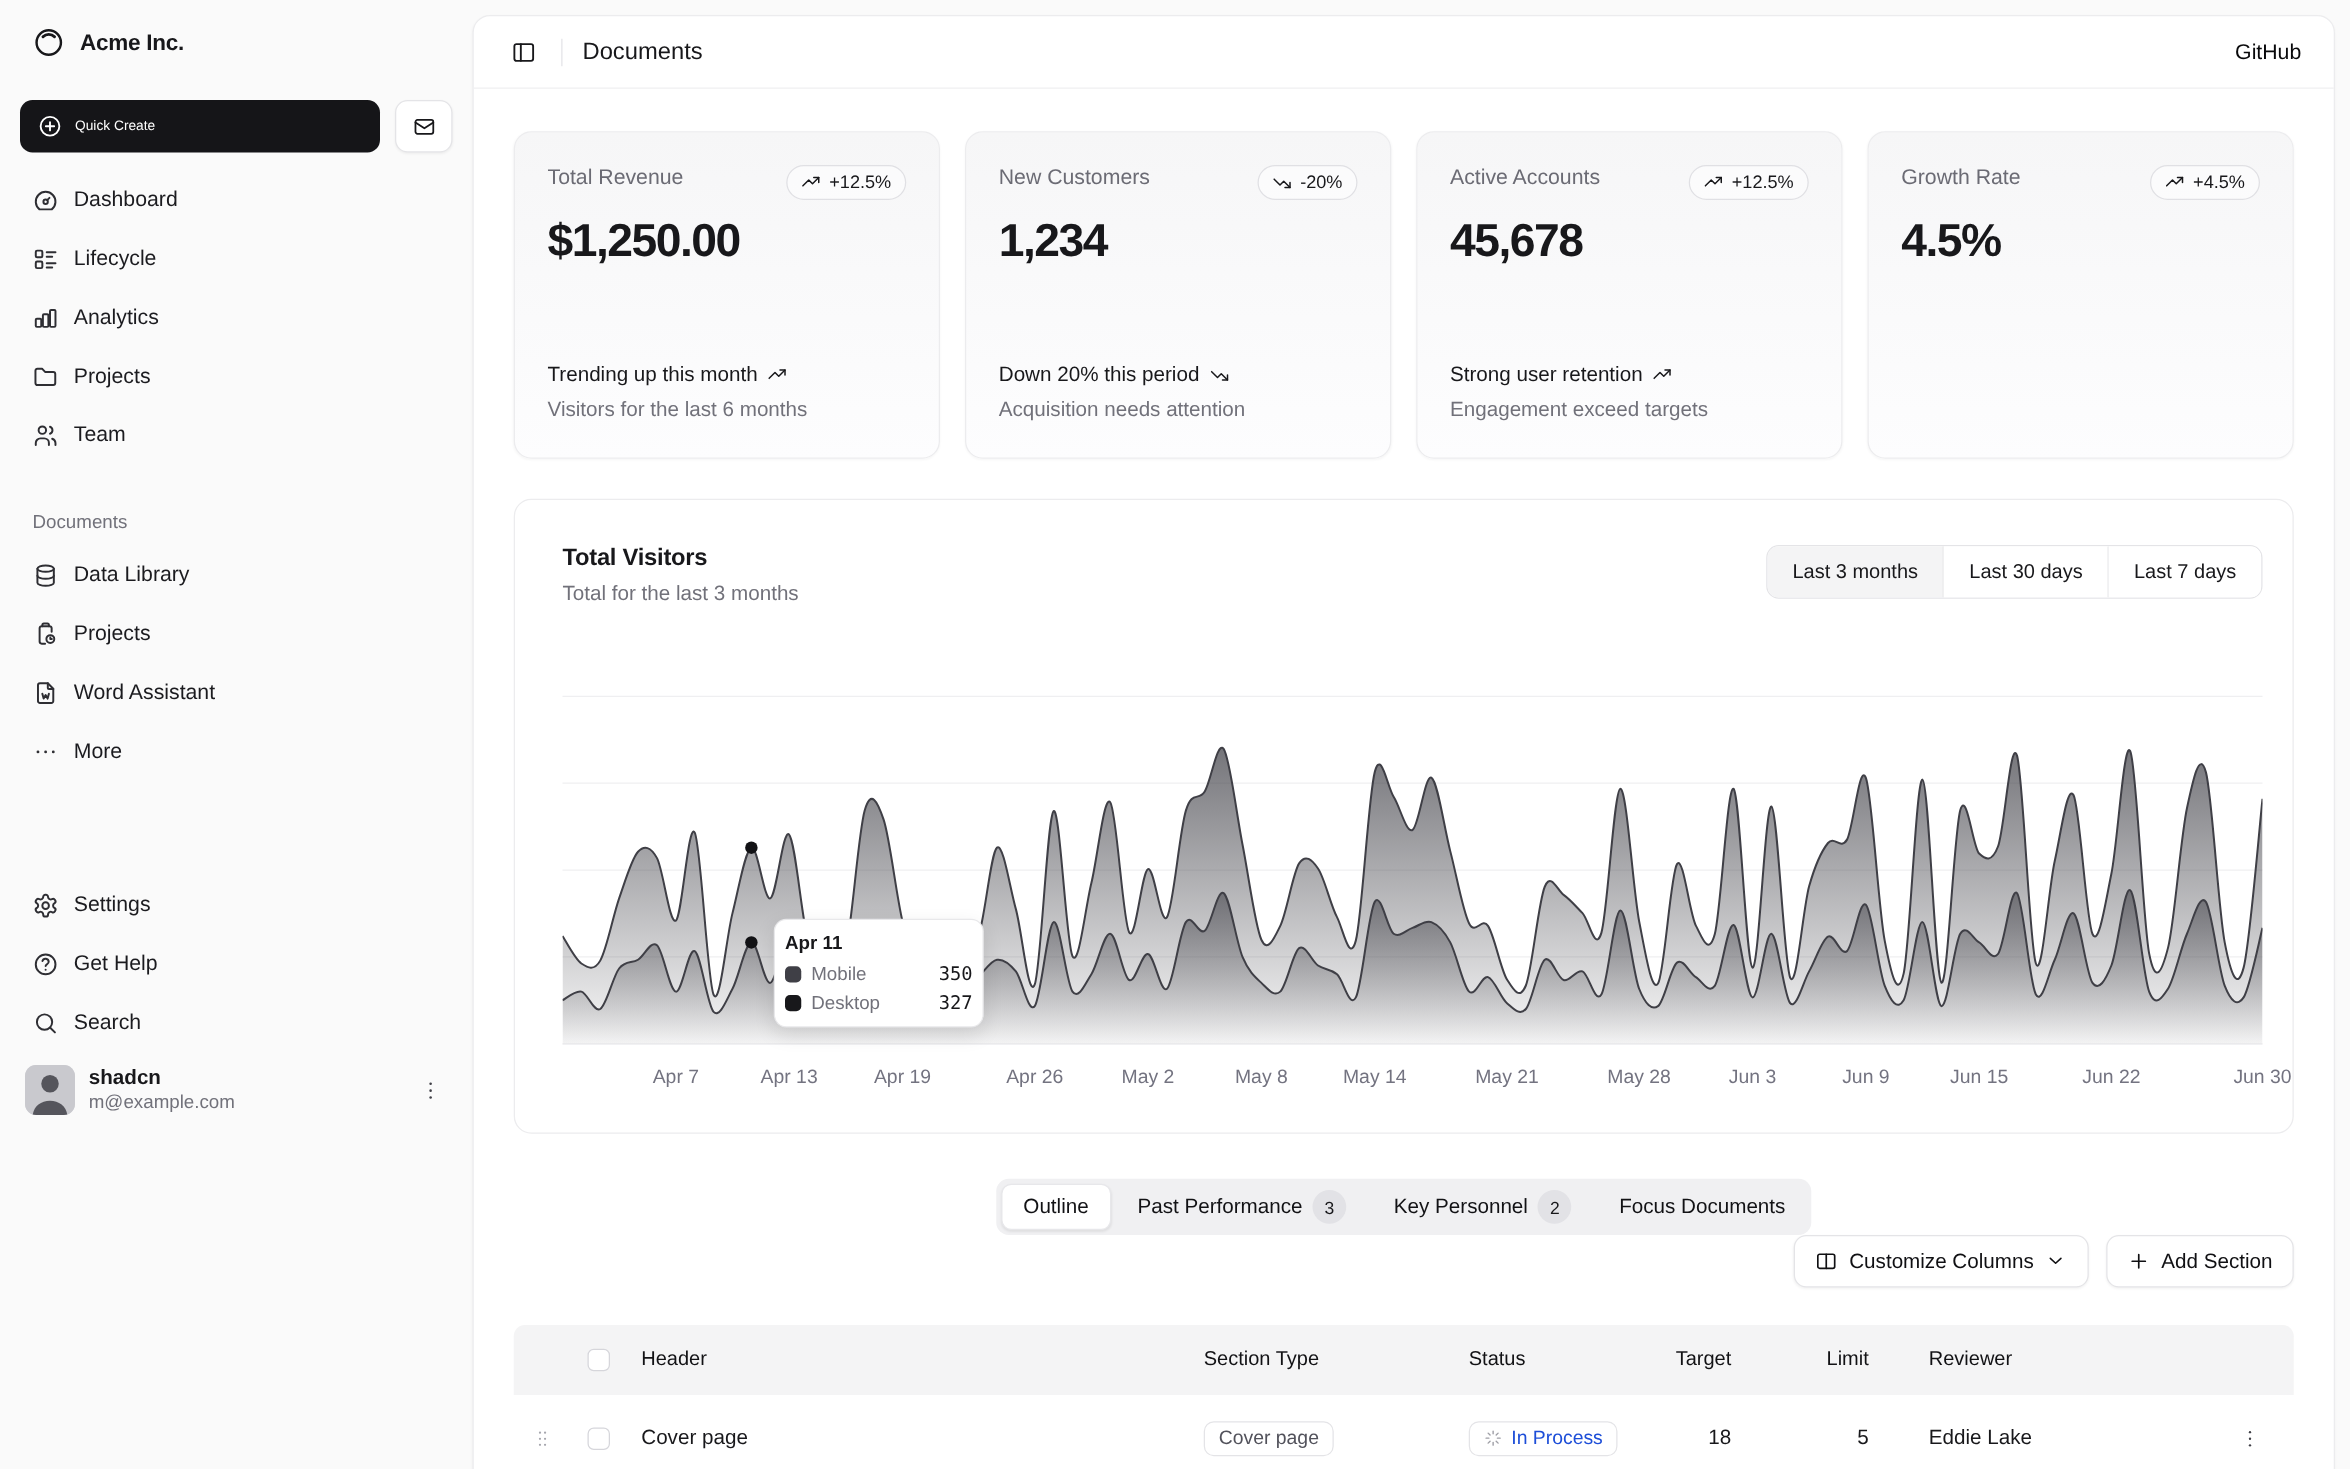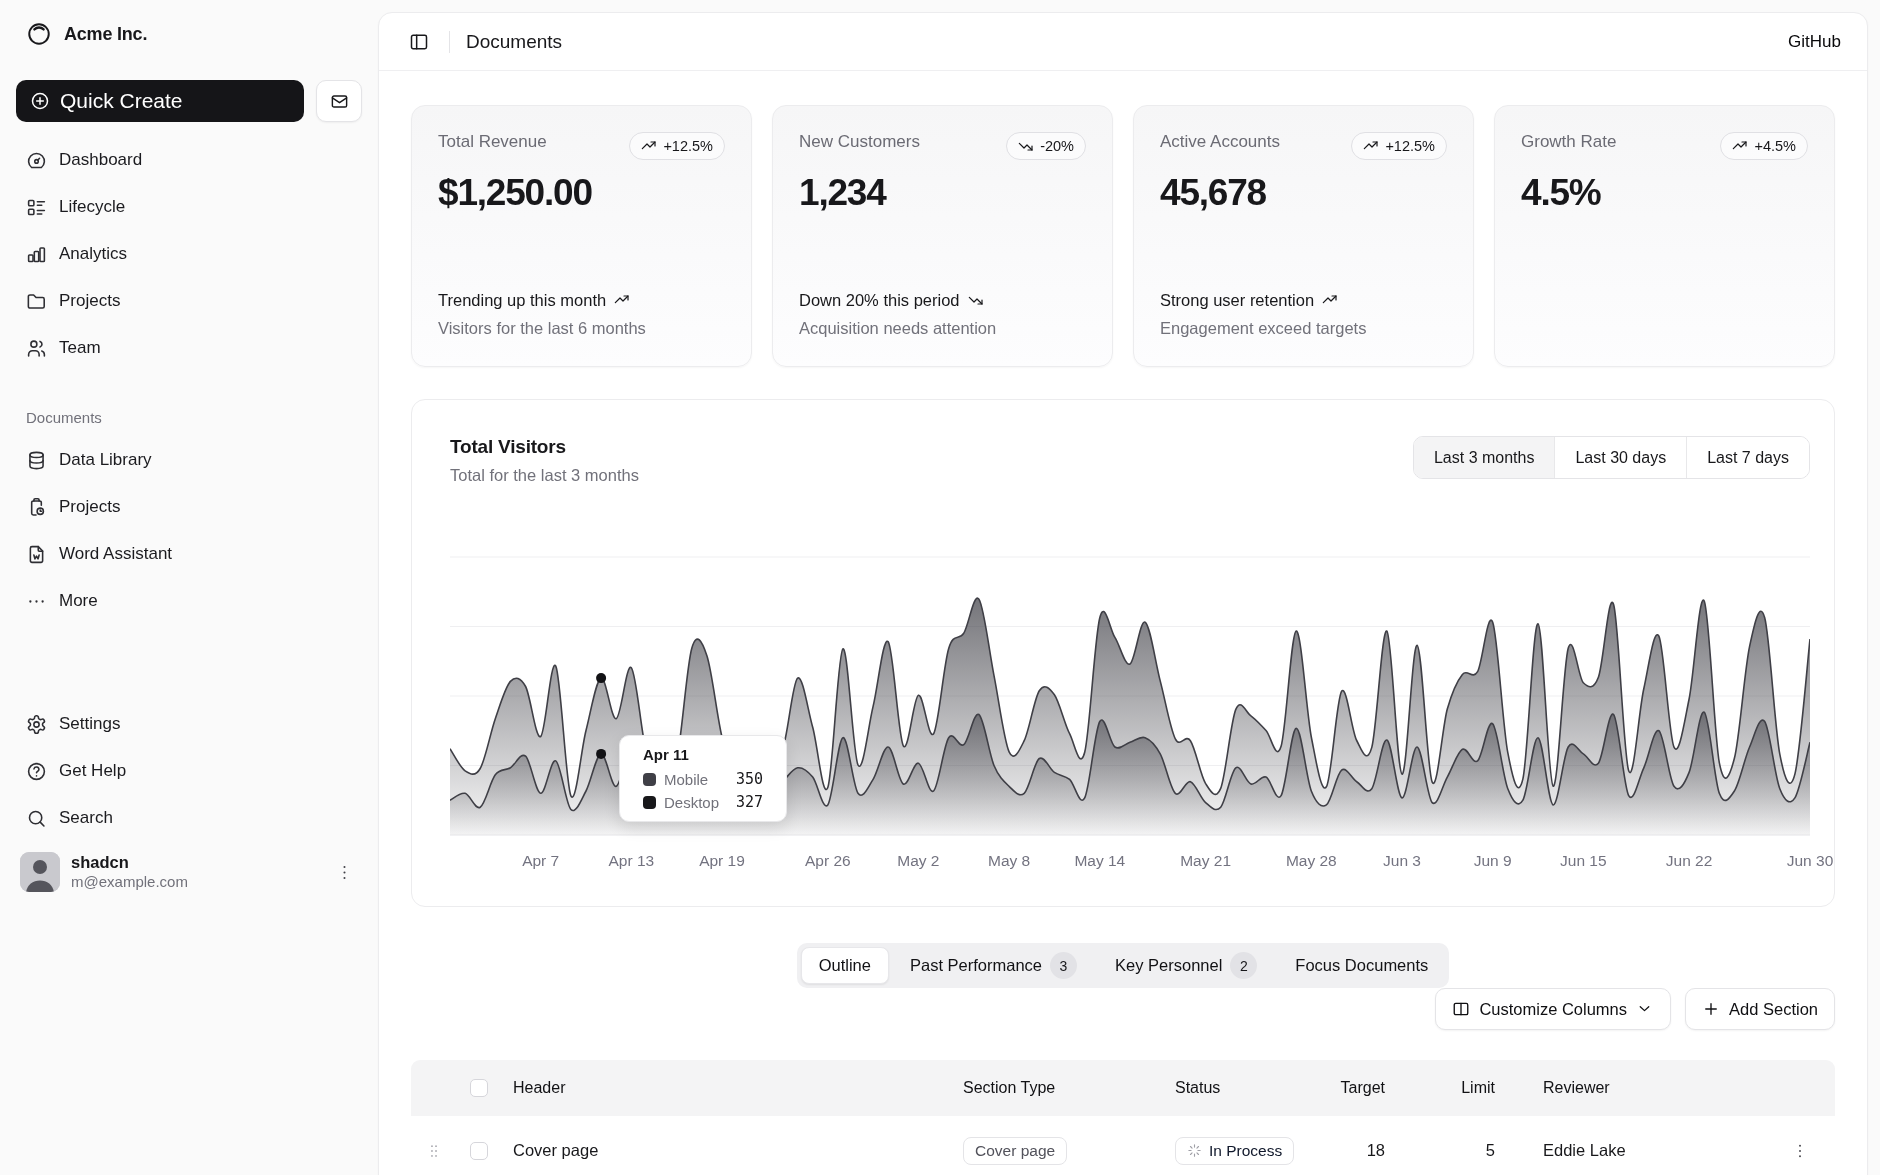--- a/index.html
+++ b/index.html
@@ -8,21 +8,21 @@
   svg { display:block; }
   .i { stroke:currentColor; fill:none; stroke-width:1.8; stroke-linecap:round; stroke-linejoin:round; }
 
   
   .sidebar { position:absolute; left:0; top:0; width:378px; height:910px;
     padding:14px 16px 18px; display:flex; flex-direction:column; background:#fafafa;justify-content:flex-end; }
   .brand { display:flex; align-items:center; gap:12px; height:40px; padding:0 10px; margin-bottom:16px;
     font-size:18px; font-weight:700; letter-spacing:-.2px; }
   .quick-row { display:flex; gap:12px; margin:10px 0 18px; }
   .quick-create { flex:1; height:42px; background:#151518; color:#fff; border:none; border-radius:10px;
-    display:flex; align-items:center; gap:10px; padding:0 14px; font-size:21px; font-weight:500; cursor:pointer;
+    display:flex; align-items:center; gap:10px; padding:0 14px; font-size:11px; font-weight:500; cursor:pointer;
     font-family:inherit; }
   .mail-btn { width:46px; height:42px; background:#fff; border:1px solid #e4e4e7; border-radius:10px;
     display:flex; align-items:center; justify-content:center; box-shadow:0 1px 2px rgba(0,0,0,.05); cursor:pointer; color:#18181b; }
   .nav-item { display:flex; align-items:center; gap:12px; height:40px; padding:0 10px; margin-bottom:7px;
     border-radius:10px; font-size:17px; color:#1b1b1f; cursor:pointer; }
   .nav-item .icon { width:21px; height:21px; color:#2e2e33; }
   .section-label { font-size:15px; color:#71717a; padding:0 10px; margin:34px 0 14px; }
   .sb-footer { margin-top:auto; }
   .user-row { display:flex; align-items:center; gap:11px; margin-top:14px; padding:0 4px; }
   .avatar { width:40px; height:40px; border-radius:9px; background:#d4d4d8; overflow:hidden; flex:none; }
@@ -66,21 +66,21 @@
   .chart-title { font-size:19px; font-weight:700; letter-spacing:-.2px; }
   .chart-sub { font-size:16.5px; color:#71717a; margin-top:8px; }
   .range-toggle { position:absolute; top:36px; right:24px; display:flex; border:1px solid #e4e4e7; border-radius:10px;
     overflow:hidden; background:#fff; height:43px; }
   .range-opt { display:flex; align-items:center; padding:0 20px; font-size:16px; color:#18181b; cursor:pointer;
     border-right:1px solid #e8e8ea; background:#fff; border-top:none;border-bottom:none;border-left:none; font-family:inherit; }
   .range-opt:last-child { border-right:none; }
   .range-opt.selected { background:#f4f4f5; }
   #visitors-chart { position:absolute; left:0; top:116px; }
   .chart-tooltip { position:absolute; left:207px; top:335px; width:168px; background:#fff; border:1px solid #e8e8ea;
-    border-radius:10px; box-shadow:0 6px 16px rgba(0,0,0,.10); padding:10px 23px; z-index:3; }
+    border-radius:10px; box-shadow:0 6px 16px rgba(0,0,0,.10); padding:10px 8px; z-index:3; }
   .tt-title { font-size:15px; font-weight:600; margin-bottom:7px; }
   .tt-row { display:flex; align-items:center; gap:8px; margin-top:5px; }
   .tt-swatch { width:13px; height:13px; border-radius:4px; flex:none; }
   .tt-label { flex:1; font-size:15px; color:#71717a; }
   .tt-value { font-size:15px; font-family:"DejaVu Sans Mono","Liberation Mono",monospace; color:#18181b; }
 
   
   .tabs-row { display:flex; align-items:center; margin-top:36px;flex-direction:column; }
   .segmented { display:flex; align-items:center; gap:4px; background:#f0f0f2; border-radius:10px; padding:4px; }
   .seg-tab { display:flex; align-items:center; gap:8px; height:37px; padding:0 17px; border-radius:8px;
@@ -566,21 +566,21 @@
                   <path d="M12 3v3.5"></path>
                   <path d="M12 17.5V21"></path>
                   <path d="M3 12h3.5"></path>
                   <path d="M17.5 12H21"></path>
                   <path d="m5.6 5.6 2.5 2.5"></path>
                   <path d="m15.9 15.9 2.5 2.5"></path>
                   <path d="m5.6 18.4 2.5-2.5"></path>
                   <path d="m15.9 8.1 2.5-2.5"></path>
                 </svg>
             </span>
-            <span style="color:#0f172a">In Process</span>
+            <span style="color:#1d4ed8">In Process</span>
           </span>
         </span>
         <span class="cell-r">18</span>
         <span class="cell-r">5</span>
         <span class="cell-pad">Eddie Lake</span>
         <button class="row-menu">
           <span class="icon">
             <svg viewBox="0 0 24 24" width="18" height="18" fill="currentColor">
                 <circle cx="12" cy="5" r="1.25"></circle>
                 <circle cx="12" cy="12" r="1.25"></circle>

